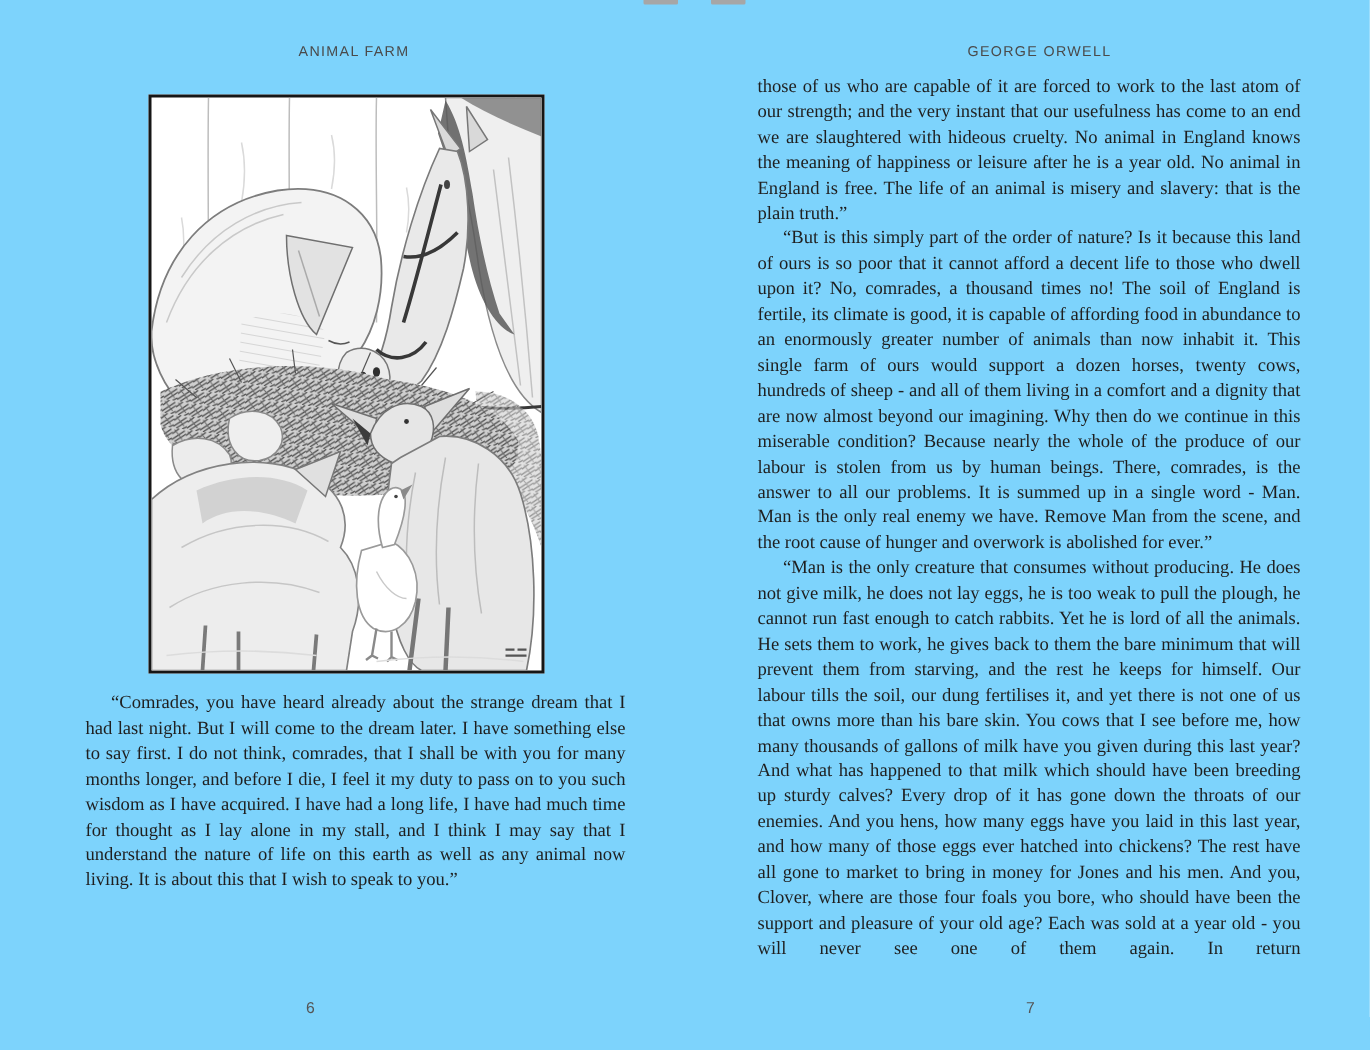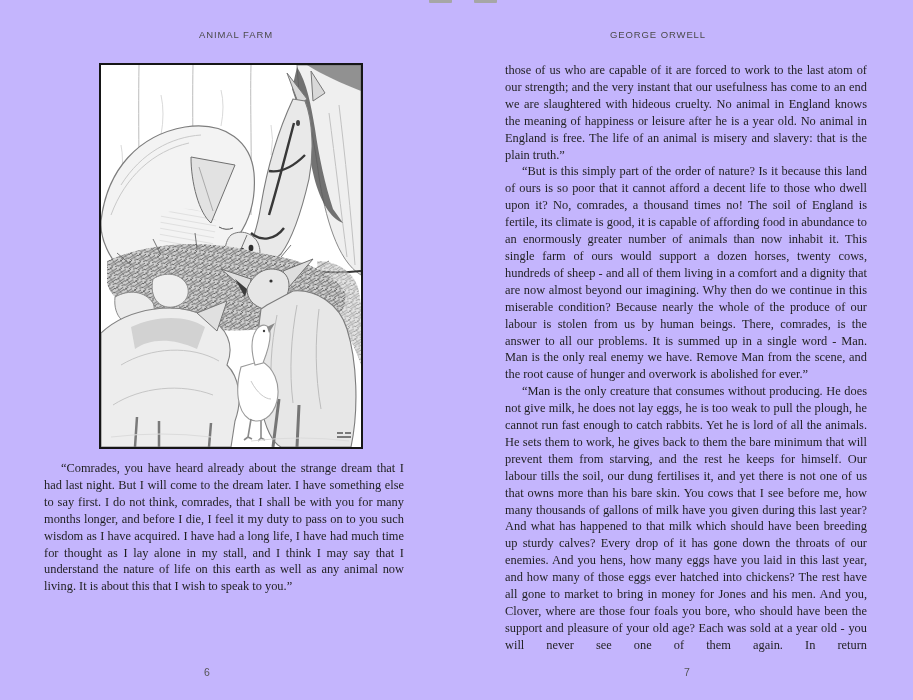--- a/index.html
+++ b/index.html
@@ -1,54 +1,54 @@
 <!DOCTYPE html>
 <html><head>
 <meta charset="utf-8">
 <style>
   html,body{margin:0;padding:0;}
   body{
     width:913px;height:700px;background:#ffffff;
     font-family:"Liberation Serif", serif;
     -webkit-font-smoothing:antialiased;
   }
-  .screen{position:relative;width:913px;height:700px;background:#c4b5fd;overflow:hidden;}
+  .screen{position:relative;width:913px;height:700px;background:#7dd3fc;overflow:hidden;}
 
   
   .tab-mark{position:absolute;top:0;height:3px;width:23px;background:#a6a6a6;border-radius:0 0 1px 1px;}
   .tm1{left:429px;}
   .tm2{left:474px;}
 
   
   .running-header{
     position:absolute;top:29px;
     font-family:"Liberation Sans", sans-serif;
     font-size:9.5px;letter-spacing:0.9px;color:#4a4a4a;
     text-align:center;
   }
   .rh-left{left:57px;width:358px;}
-  .rh-right{left:477px;width:362px;}
+  .rh-right{left:512px;width:362px;}
 
   
   .illustration-frame{
     position:absolute;left:99px;top:63px;width:260px;height:382px;
     border:2px solid #161616;margin:0;background:#ffffff;overflow:hidden;
   }
 
   
   .body-text{
     position:absolute;
     font-size:12.4px;line-height:16.9px;color:#1f1f1f;
     text-align:justify;hyphens:none;
   }
   .body-text p{margin:0;text-indent:17px;}
   .body-text p.noindent{text-indent:0;}
   .body-text p.cont{text-align-last:justify;}
-  .left-text{left:44px;top:460px;width:360px;}
-  .right-text{left:505px;top:62px;width:362px;}
+  .left-text{left:57px;top:460px;width:360px;}
+  .right-text{left:505px;top:49px;width:362px;}
 
   
   .folio{
     position:absolute;top:666px;
     font-family:"Liberation Sans", sans-serif;
     font-size:10.5px;color:#555555;text-align:center;
   }
   .folio-left{left:57px;width:300px;}
   .folio-right{left:505px;width:364px;}
 </style>

